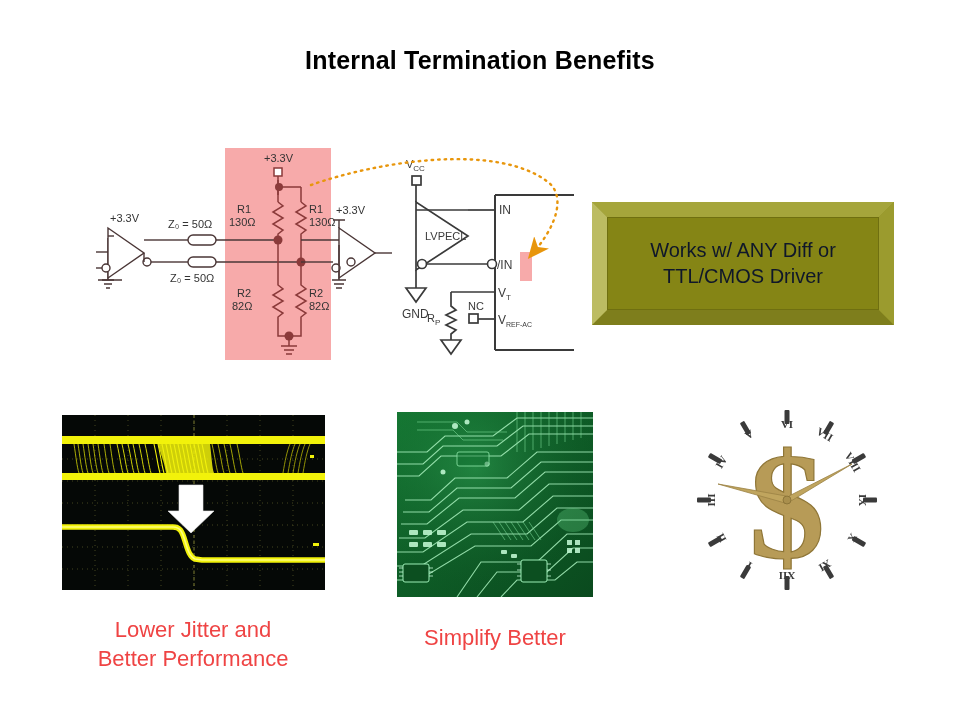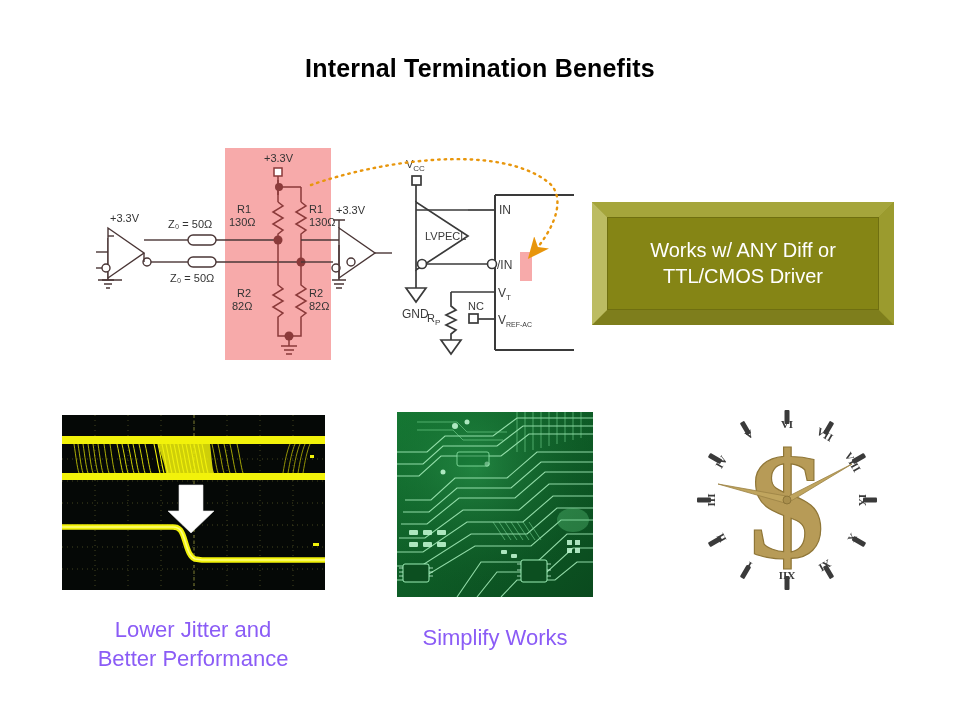--- a/index.html
+++ b/index.html
@@ -11,21 +11,20 @@
     position:relative;
   }
   .slide{position:absolute;inset:0;}
 
   
   #slide-title{
     position:absolute;left:0;top:46px;width:960px;
     text-align:center;
     font-size:25px;font-weight:bold;color:#000;
     letter-spacing:0.2px;
-    margin-top:8px;
   }
 
   
   #circuit-figure{
     position:absolute;left:96px;top:140px;width:500px;height:235px;
   }
   #circuit-svg{display:block;}
 
   
   #callout-box{
@@ -65,21 +64,21 @@
     box-sizing:border-box;
   }
   #callout-box .frame-inner{
     position:absolute;left:15px;top:15px;right:15px;bottom:15px;
     background:#858515;
     border:1px solid #6f6f10;
     box-sizing:border-box;
     display:flex;align-items:center;justify-content:center;
   }
   #callout-text{
-    color:#ffffff;
+    color:#0f172a;
     font-size:20px;
     line-height:1.28;
     text-align:center;
     white-space:pre-line;
     padding:0 8px;
   }
 
   
   #scope-photo{
     position:absolute;left:62px;top:415px;width:263px;height:175px;
@@ -91,21 +90,21 @@
     overflow:hidden;
     background:#0d5a28;
   }
   #clock-photo{
     position:absolute;left:676px;top:400px;width:222px;height:200px;
     overflow:hidden;background:#ffffff;
   }
 
   
   .caption{
-    position:absolute;color:#8b5cf6;font-size:22px;text-align:center;
+    position:absolute;color:#ef4444;font-size:22px;text-align:center;
     line-height:1.32;white-space:pre-line;
   }
   #caption-jitter{left:58px;top:615px;width:270px;}
   #caption-simplify{left:375px;top:623px;width:240px;}
   #caption-save{left:620px;top:627px;width:300px;}
 </style>
 </head>
 <body>
 
 <div class="slide">
@@ -524,15 +523,15 @@
         <polygon points="111,100 113,96 176,64 115,101" fill="#c0a55e" stroke="#9a8244" stroke-width="0.8"></polygon>
 
         <polygon points="111,100 110,96 42,84 109,103" fill="#c0a55e" stroke="#9a8244" stroke-width="0.8"></polygon>
         <circle cx="111" cy="100" r="4" fill="#a98f4d" stroke="#846d33" stroke-width="0.8"></circle>
       </g>
     </svg>
   </div>
 
   <div class="caption" id="caption-jitter">Lower Jitter and
 Better Performance</div>
-  <div class="caption" id="caption-simplify">Simplify Works</div>
+  <div class="caption" id="caption-simplify">Simplify Better</div>
 
 </div>
 
 </body></html>

